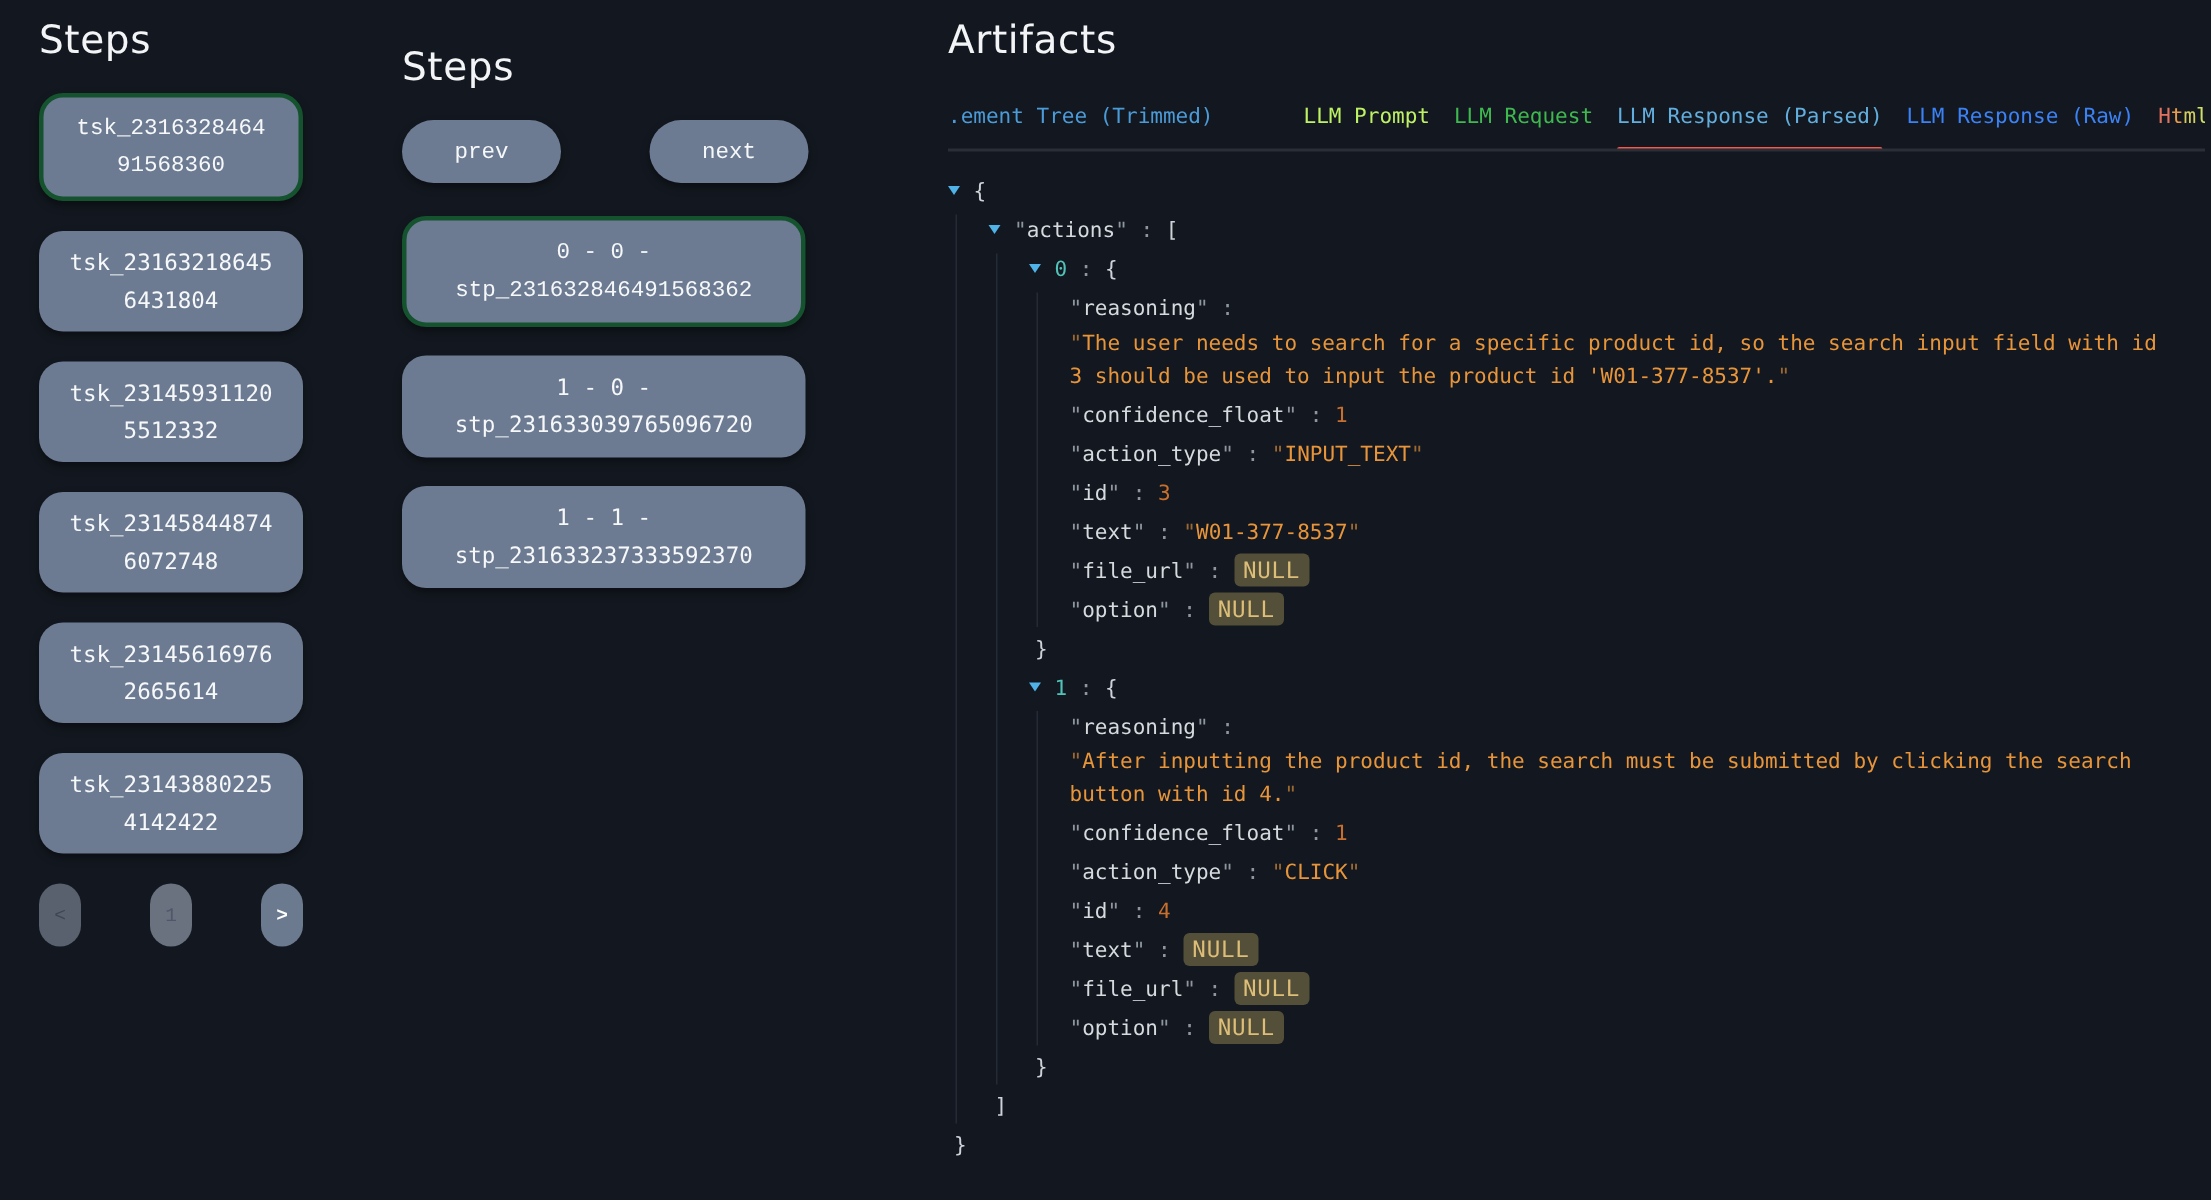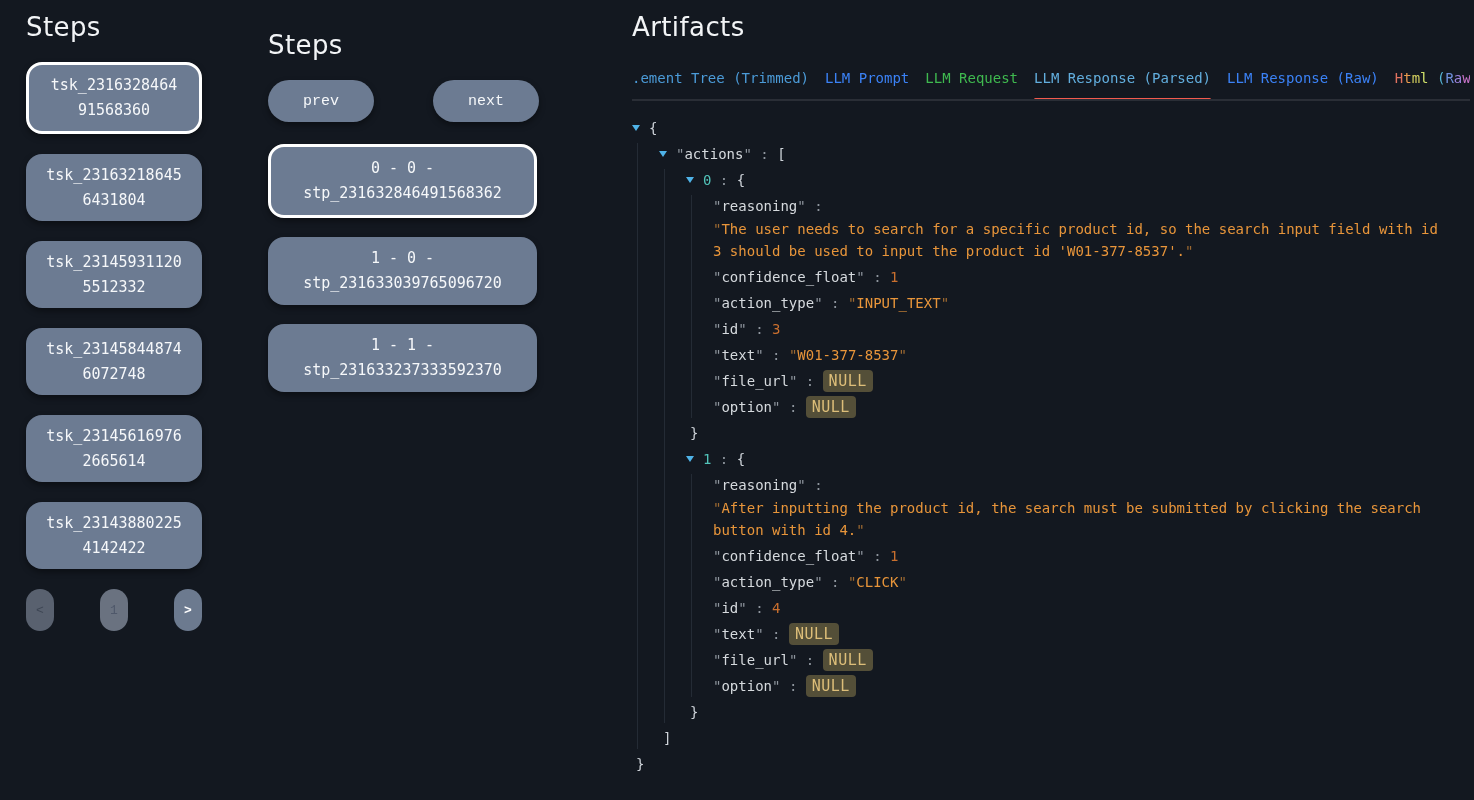--- a/index.html
+++ b/index.html
@@ -17,21 +17,21 @@
   button { font-family:Liberation Mono, monospace; border:none; cursor:pointer; }
 
   .taskbtn, .stepbtn {
     display:block; width:176px; min-height:67px; margin-bottom:20px;
     border-radius:16px; background:#6c7b92; color:#f6f8fa;
     font:15px/25px "DejaVu Sans Mono", monospace; padding:8px 18px;
     text-align:center; word-break:break-all;
     box-shadow:0 3px 6px rgba(0,0,0,.4);
   }
   .stepbtn { width:269px; min-height:68px; padding:9px 16px; word-break:normal; margin-bottom:19px;}
-  .selected { border:3px solid #ffffff; }
+  .selected { border:3px solid #14532d;font-family:Liberation Mono, monospace; }
 
   .pagination { display:flex; gap:46px; margin-top:20px; }
   .pg { width:31px; height:42px; border-radius:16px; font-size:13px; }
   .pg-prev    { background:#59616f; color:#3e4654; }
   .pg-current { background:#6a7280; color:#4f586a; }
   .pg-next    { background:#6c7a8f; color:#ffffff; font-weight:bold; }
 
   .navrow { display:flex; justify-content:space-between; width:271px; margin:15px 0 22px; }
   .pill { width:106px; height:42px; border-radius:21px; background:#6c7b92;
           color:#f6f8fa; font-size:15px; box-shadow:0 3px 6px rgba(0,0,0,.4); }
@@ -96,21 +96,21 @@
         <button class="stepbtn selected">0 - 0 - stp_231632846491568362</button>
         <button class="stepbtn">1 - 0 - stp_231633039765096720</button>
         <button class="stepbtn">1 - 1 - stp_231633237333592370</button>
       </div>
   </section>
 
   <main class="col-artifacts">
     <h1>Artifacts</h1>
     <div class="tabbar" id="tab-bar">
         <div class="tab" style="color: rgb(75, 155, 216);">.ement Tree (Trimmed)</div>
-        <div class="tab" style="color: #3b82f6;">LLM Prompt</div>
+        <div class="tab" style="color: #bef264; margin-left: 44px;">LLM Prompt</div>
         <div class="tab" style="color: rgb(63, 185, 79);">LLM Request</div>
         <div class="tab active" style="color: rgb(98, 174, 222);">LLM Response (Parsed)</div>
         <div class="tab" style="color: #3b82f6;">LLM Response (Raw)</div>
         <div class="tab"><span style="color: rgb(224, 114, 95);">H</span><span style="color: rgb(232, 154, 77);">t</span><span style="color: rgb(211, 207, 94);">m</span><span style="color: rgb(207, 224, 106);">l</span><span style="color: rgb(110, 196, 116);"> </span><span style="color: rgb(87, 183, 216);">(</span><span style="color: rgb(111, 143, 220);">R</span><span style="color: rgb(155, 130, 220);">a</span><span style="color: rgb(201, 115, 201);">w</span></div>
       </div>
     <div class="tree" id="json-tree">
         <div class="node">
           <div class="row"><span class="arrow"><span class="tri"></span></span><span class="bracket">{</span></div>
           <div class="children">
             <div class="node">

